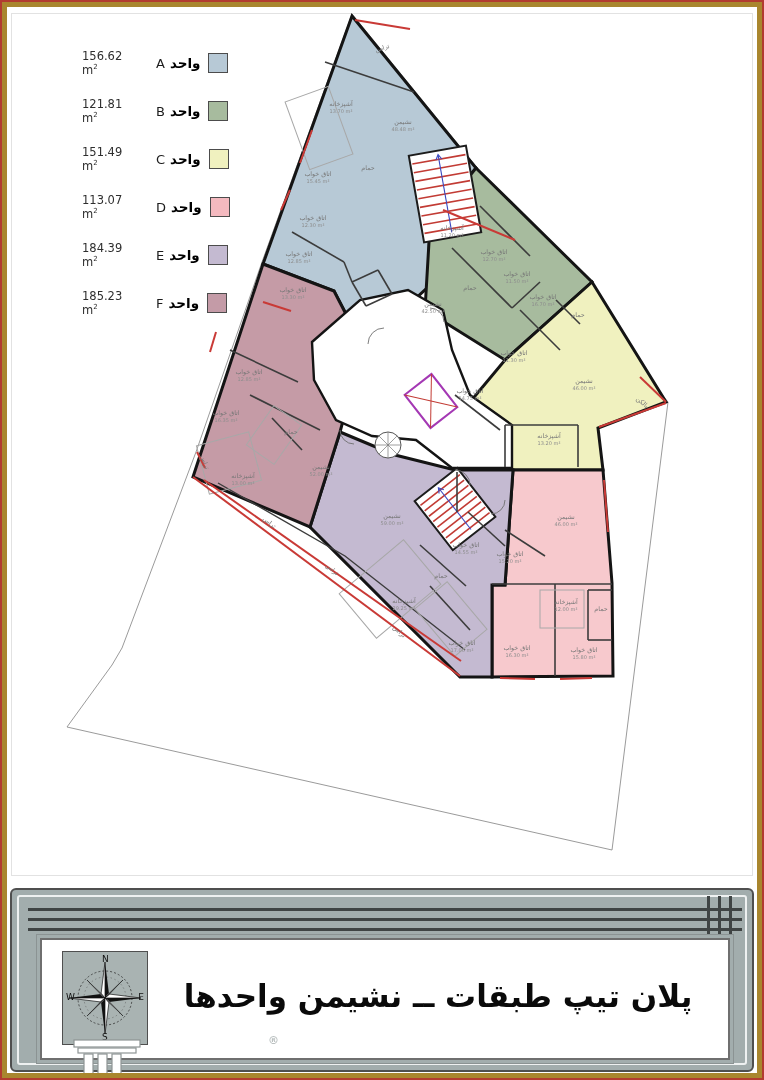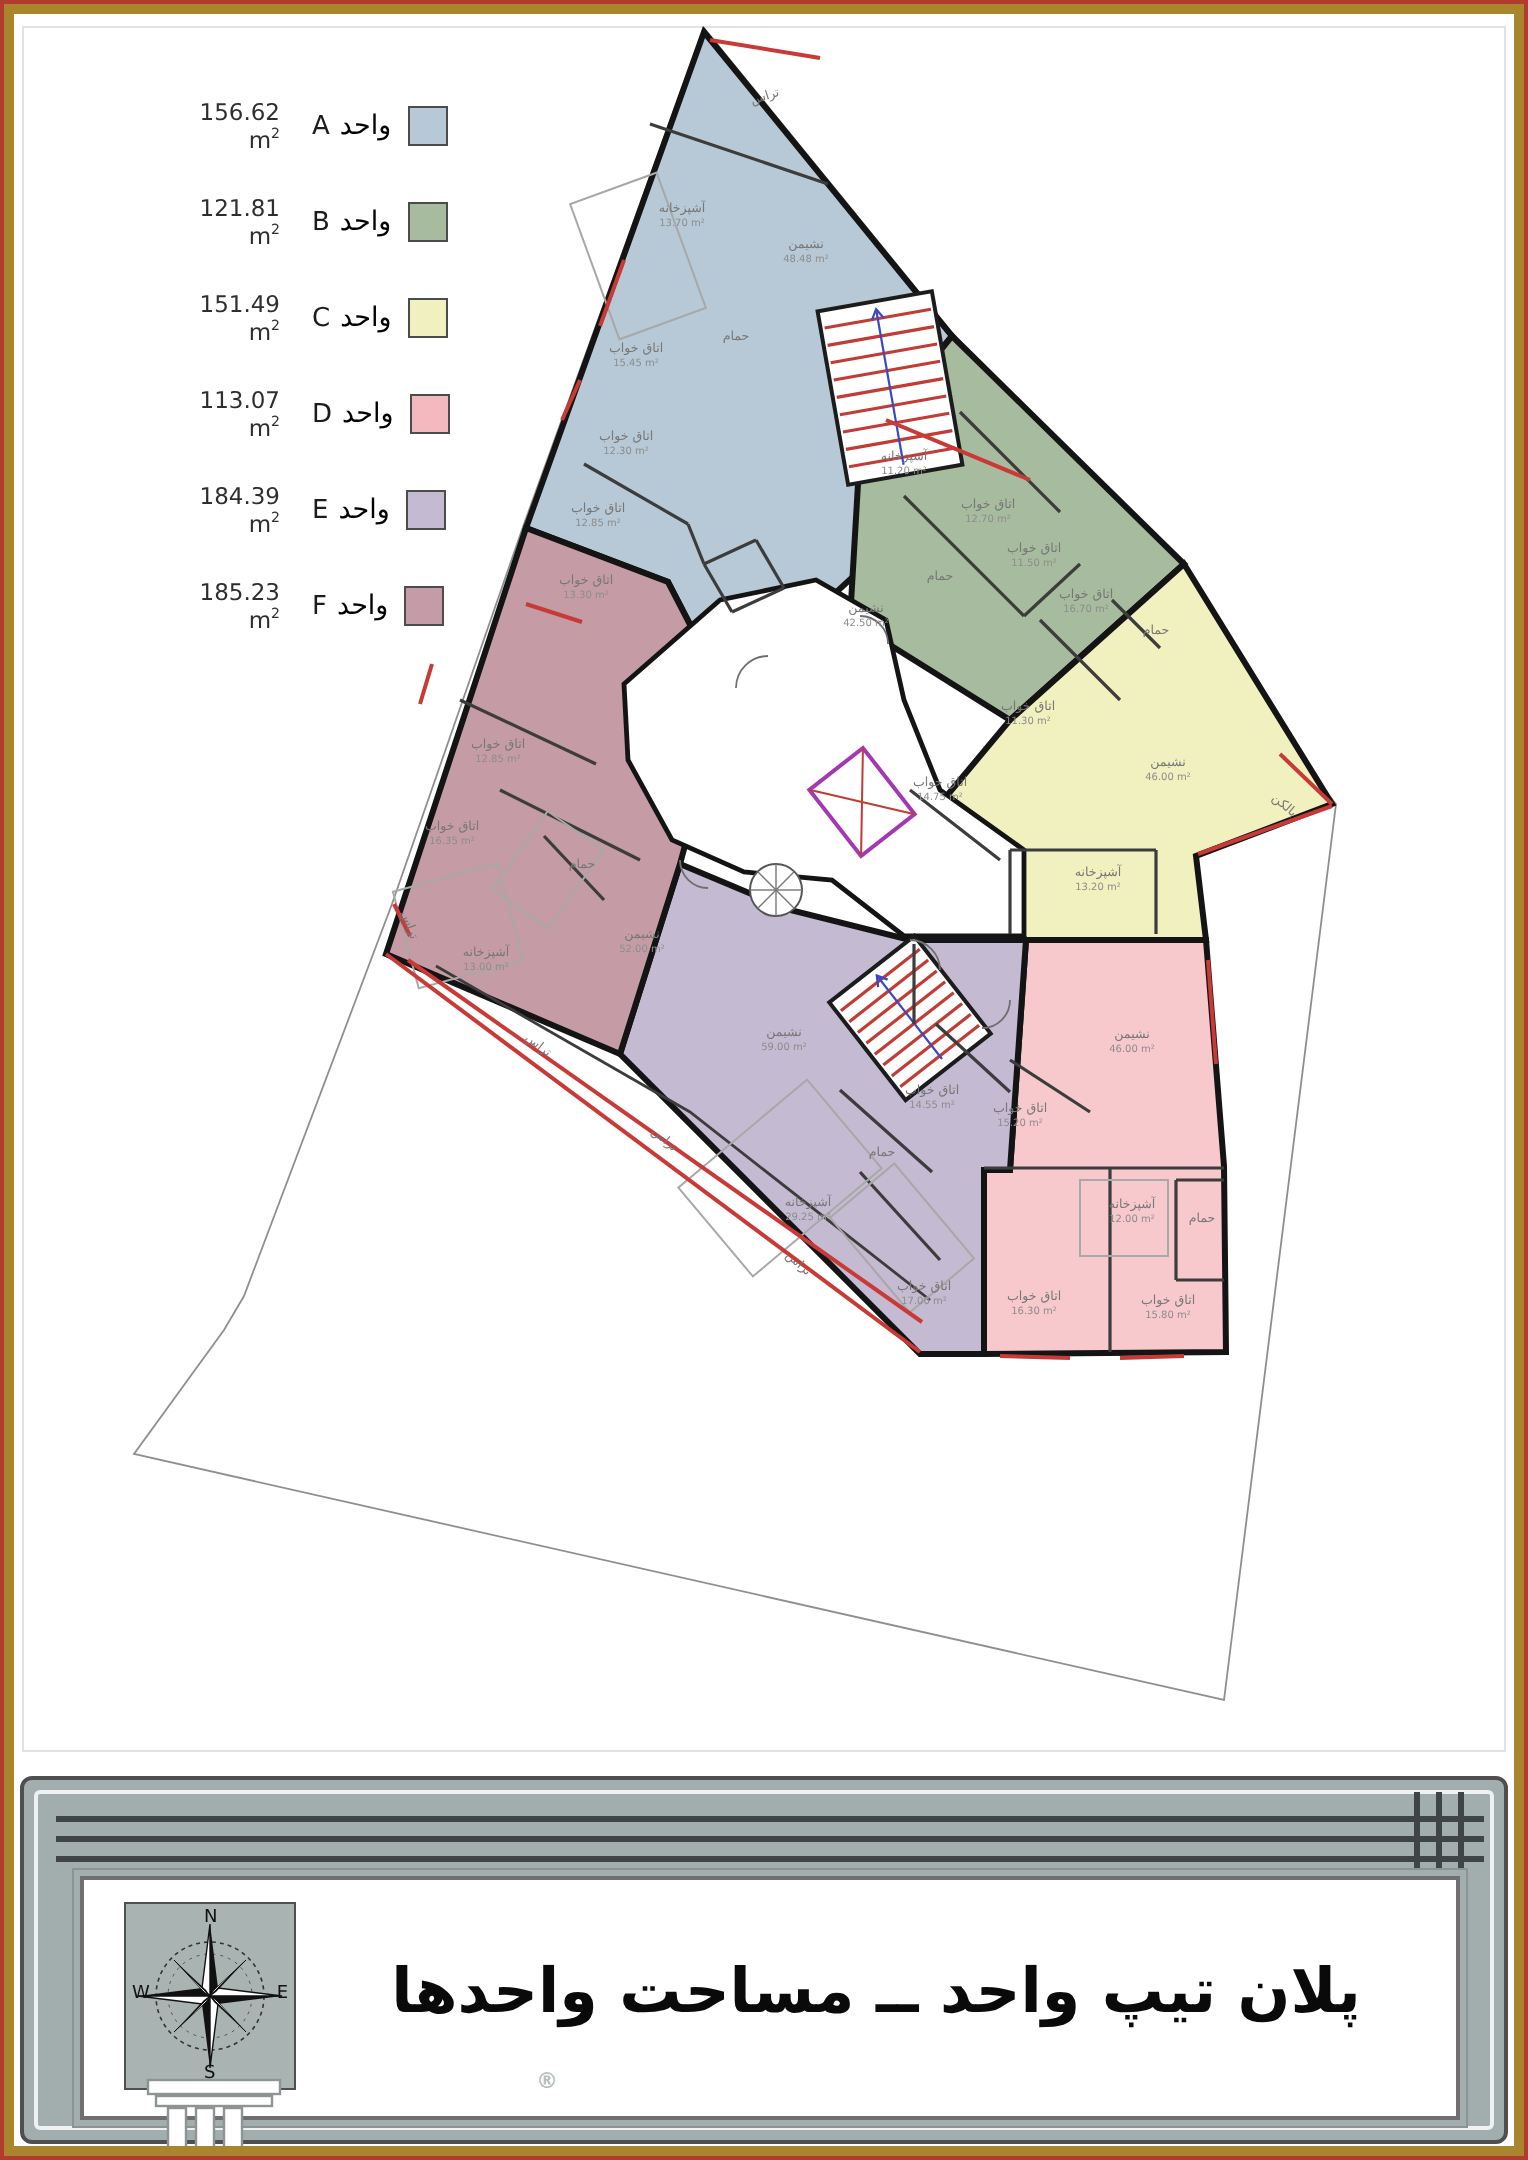--- a/index.html
+++ b/index.html
@@ -5,24 +5,24 @@
   html,body{margin:0;padding:0;background:#fff;}
   .page{position:relative;width:764px;height:1080px;background:#fff;overflow:hidden;
         font-family:"DejaVu Sans",sans-serif;}
   .border-red{position:absolute;inset:0;border:2px solid #b23b30;pointer-events:none;z-index:50;}
   .border-gold{position:absolute;inset:2px;border:5px solid #a9862e;pointer-events:none;z-index:51;}
   .inner-frame{position:absolute;left:11px;top:13px;width:740px;height:861px;border:1px solid #e2e2e2;}
 
   
   .legend{position:absolute;left:82px;top:52px;z-index:5;}
   .lg-row{display:flex;align-items:center;height:22px;margin-bottom:26px;}
-  .lg-area{width:58px;text-align:right;font-size:11.5px;color:#2e2e2e;}
+  .lg-area{width:58px;text-align:left;font-size:11.5px;color:#2e2e2e;}
   .lg-area sup{font-size:7px;}
   .lg-letter{margin-left:16px;font-size:13px;color:#1c1c1c;}
-  .lg-word{margin-left:5px;font-size:13.5px;font-weight:normal;color:#000;}
+  .lg-word{margin-left:5px;font-size:13.5px;font-weight:bold;color:#000;}
   .lg-swatch{width:18px;height:18px;margin-left:8px;border:1.4px solid #4c4c4c;}
 
   
   #plan{position:absolute;left:0;top:0;z-index:2;}
 
   
   .titleblock{position:absolute;left:10px;top:888px;width:744px;height:184px;background:#a2adad;
     border:2px solid #4f4f4f;border-radius:6px;box-sizing:border-box;z-index:10;}
   .tb-whiteline{position:absolute;inset:5px;border:2px solid #eef1f1;border-radius:3px;pointer-events:none;}
   .tb-hline{position:absolute;left:16px;width:714px;height:3px;background:#3f4444;}
@@ -267,21 +267,21 @@
               <polygon points="24,64 39,48 42,46" fill="#111"></polygon>
             <polygon points="60,64 44,49 42,46" fill="#111"></polygon>
               <polygon points="60,64 45,48 42,46" fill="#fff" stroke="#111" stroke-width="0.5"></polygon>
           </g>
         </svg>
         <span class="cp-letter cp-n">N</span>
         <span class="cp-letter cp-e">E</span>
         <span class="cp-letter cp-w">W</span>
         <span class="cp-letter cp-s">S</span>
       </div>
-      <div class="tb-title" dir="rtl">پلان تیپ واحد ــ مساحت واحدها</div>
+      <div class="tb-title" dir="rtl">پلان تیپ طبقات ــ نشیمن واحدها</div>
       <div class="logo">
         <svg width="90" height="76" viewBox="0 0 90 76">
           <rect x="2" y="14" width="66" height="7" fill="#fff" stroke="#8e9494" stroke-width="1.2"></rect>
           <rect x="6" y="22" width="58" height="5" fill="#fff" stroke="#8e9494" stroke-width="1.2"></rect>
           <rect x="12" y="28" width="9" height="46" fill="#fff" stroke="#8e9494" stroke-width="1.2"></rect>
           <rect x="26" y="28" width="9" height="46" fill="#fff" stroke="#8e9494" stroke-width="1.2"></rect>
           <rect x="40" y="28" width="9" height="46" fill="#fff" stroke="#8e9494" stroke-width="1.2"></rect>
         </svg>
         <span class="logo-reg">®</span>
         <span class="logo-sub">ALL RIGHT RESERVED</span>

